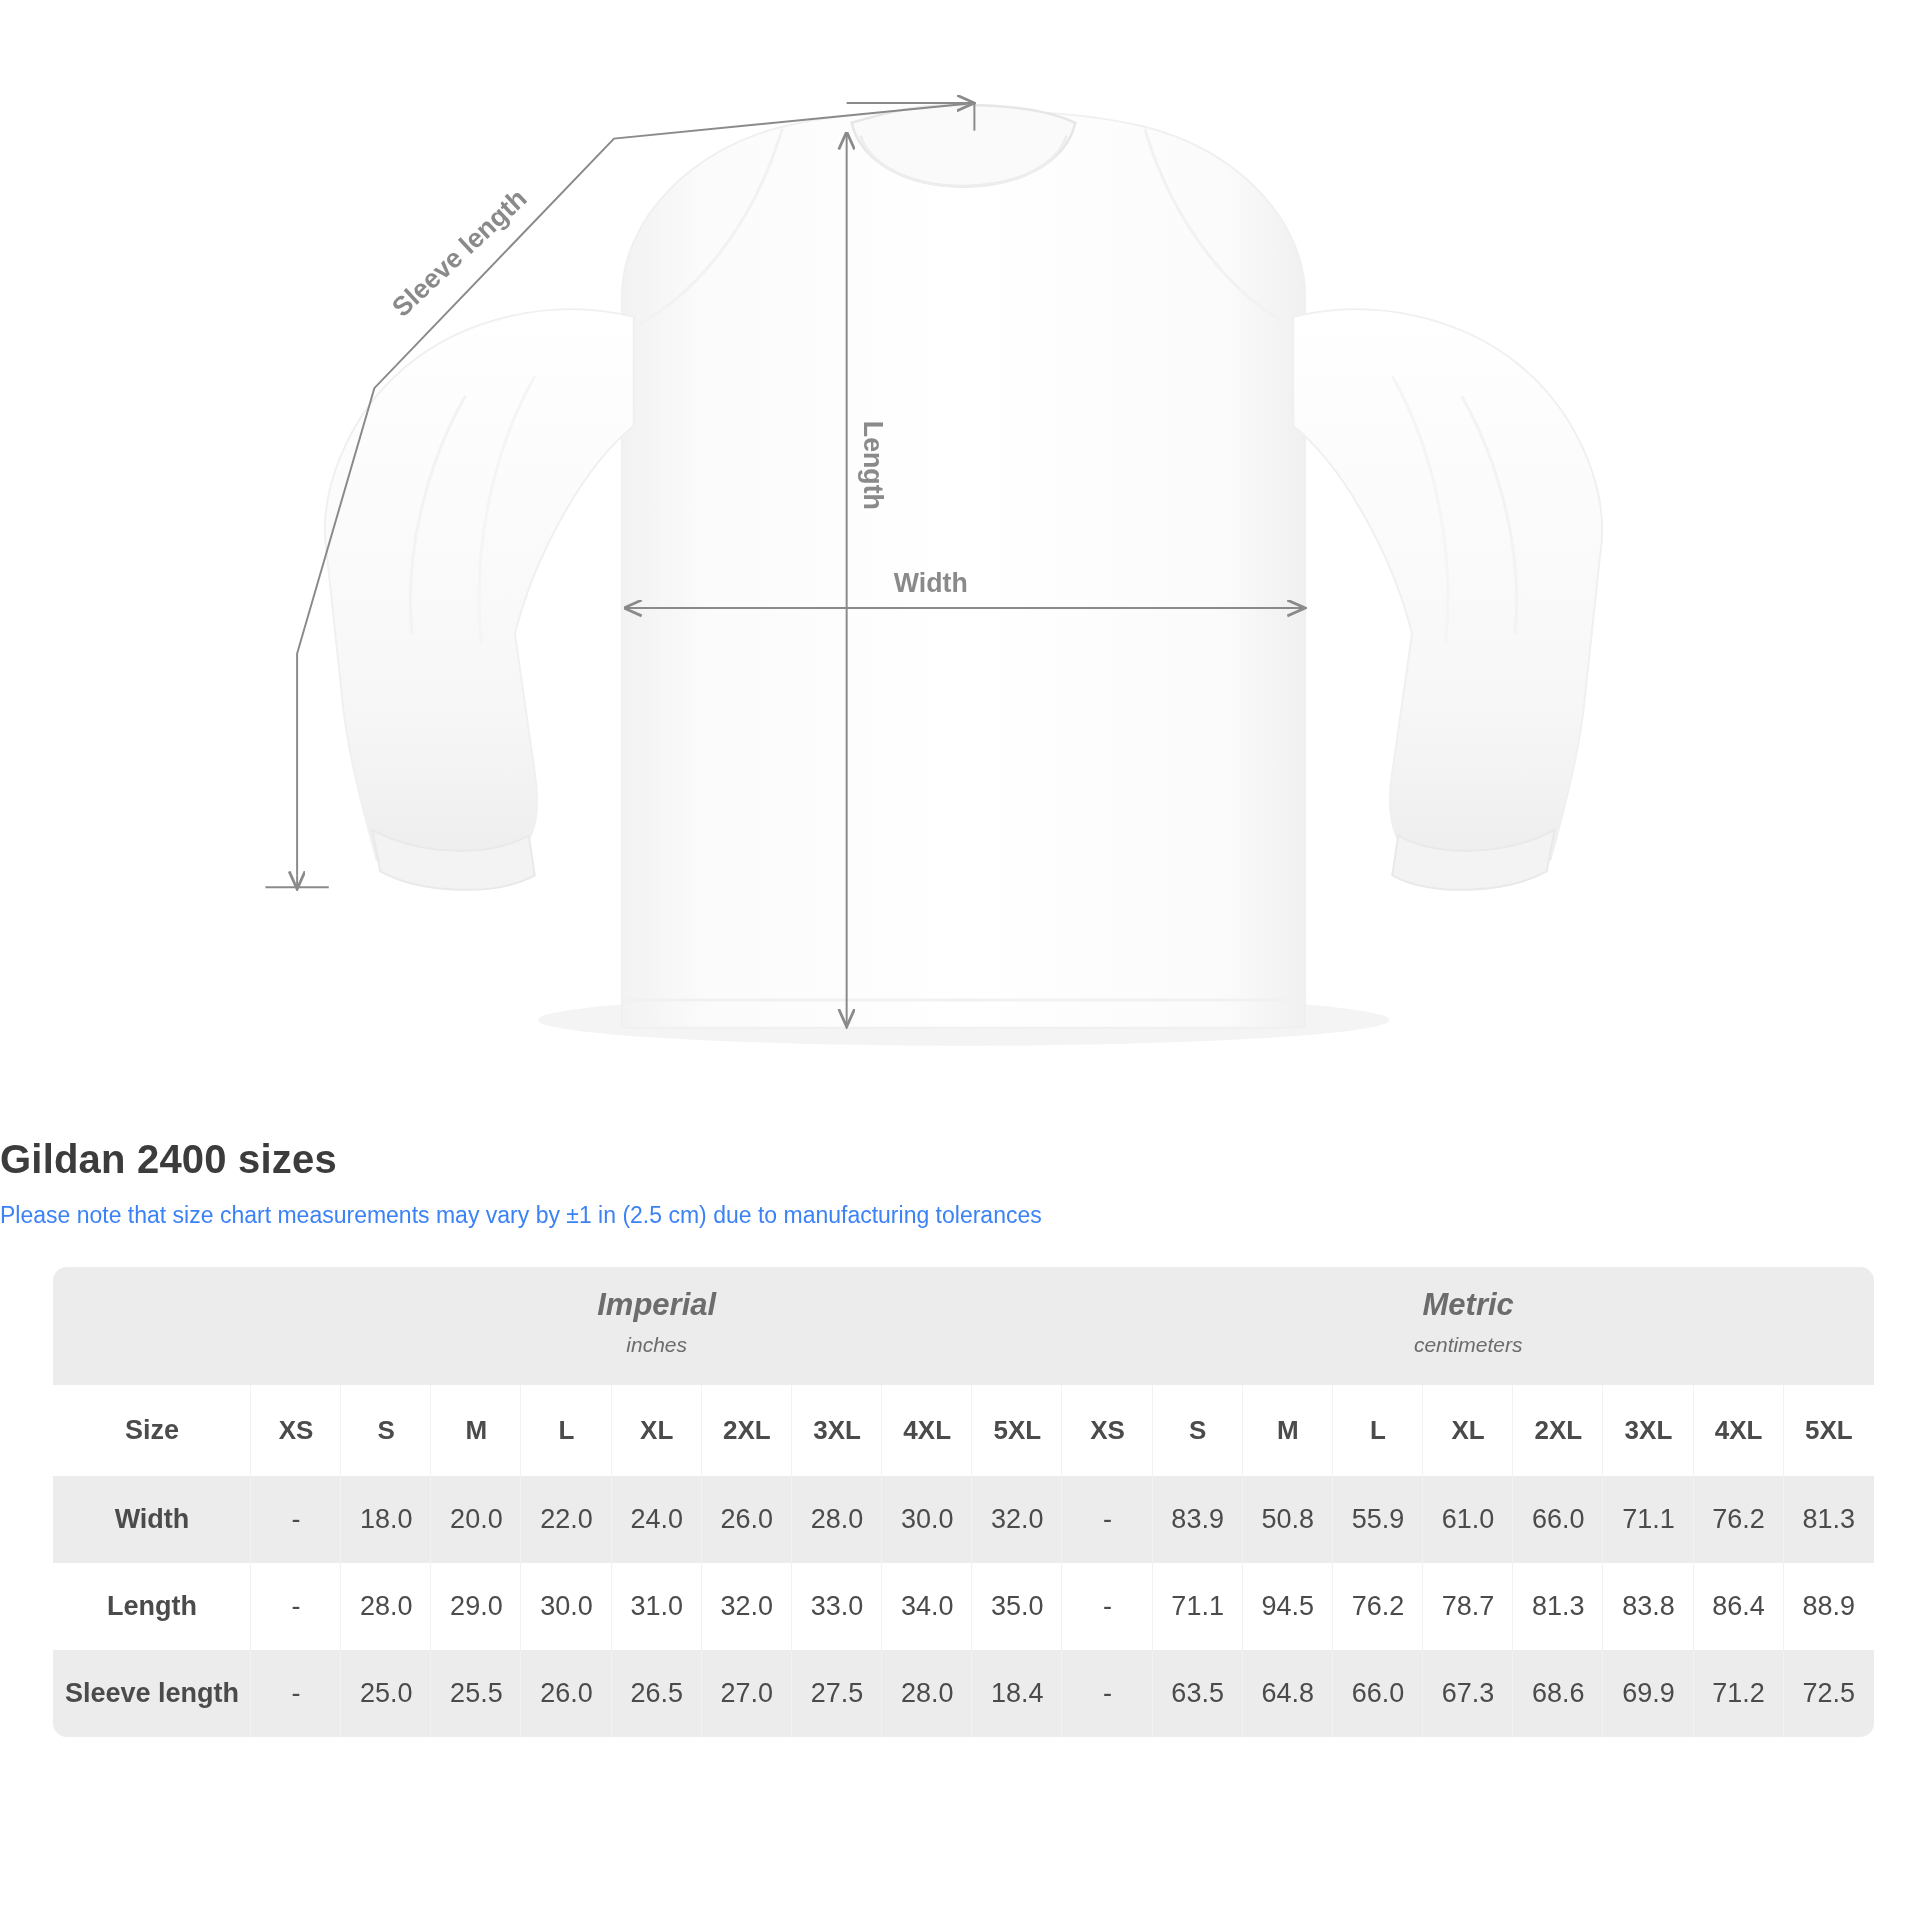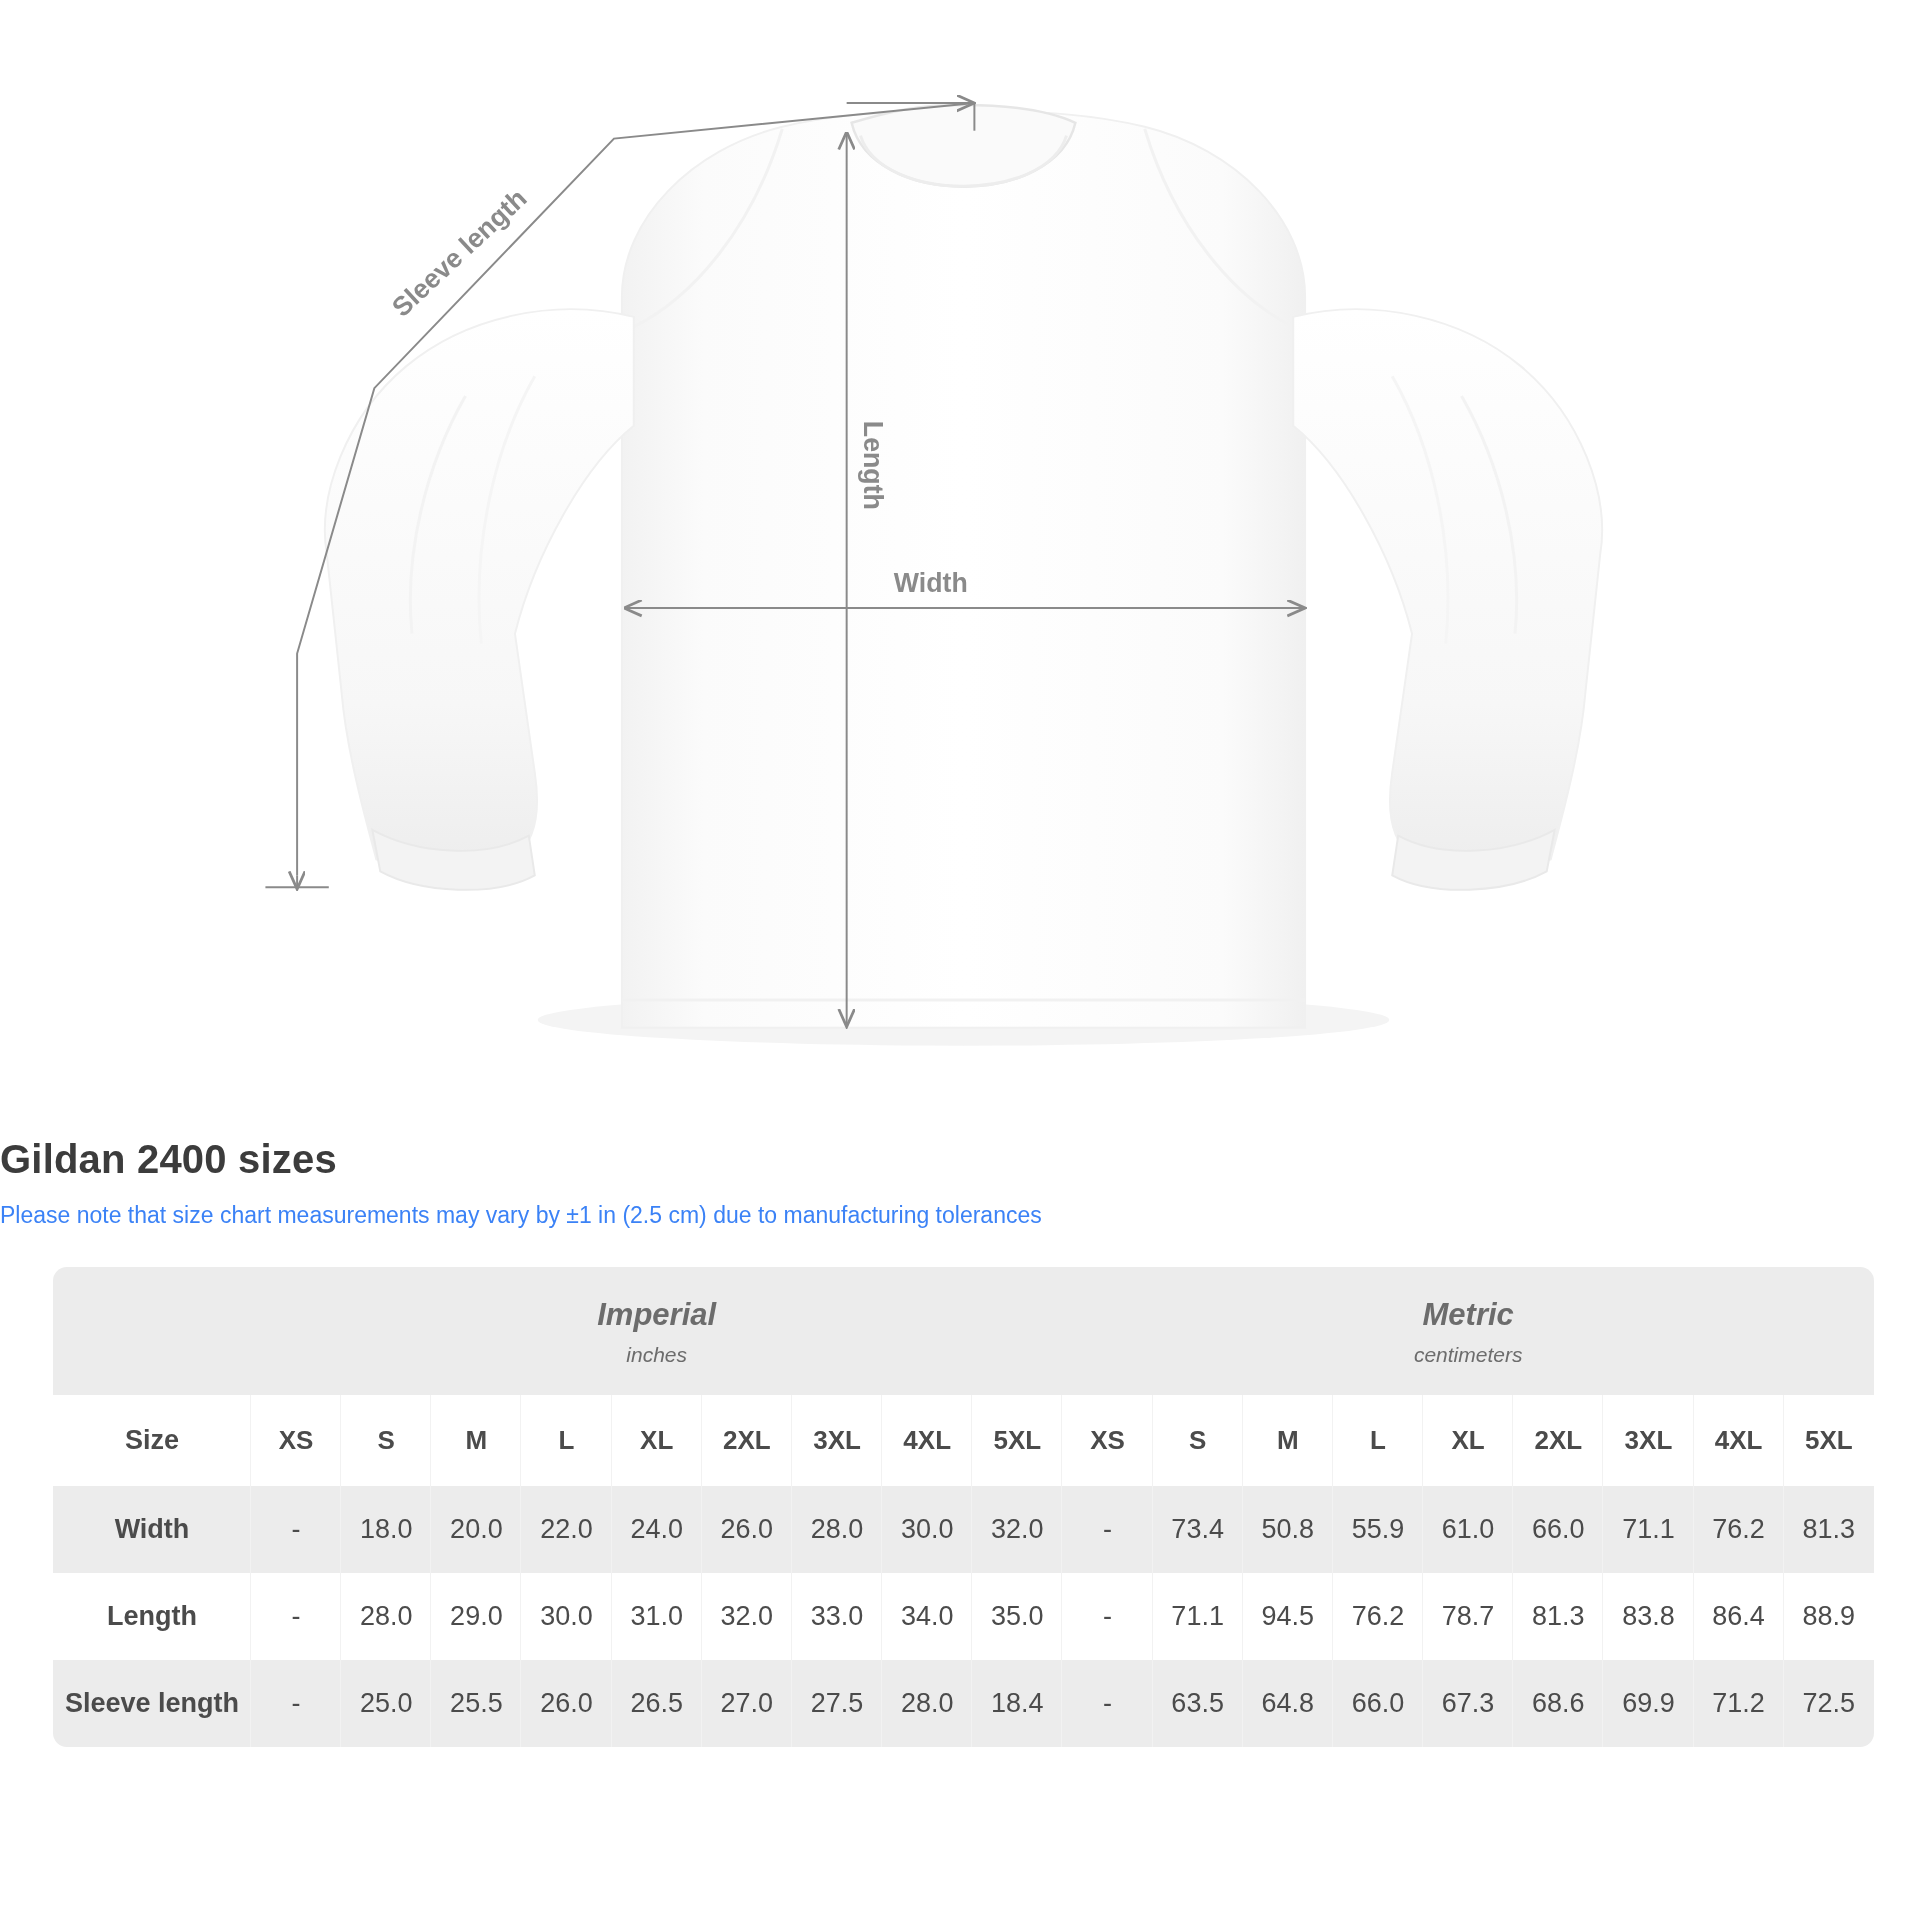--- a/index.html
+++ b/index.html
@@ -66,21 +66,21 @@
     text-align: center;
     vertical-align: middle;
     font-size: 26px;
     color: #4b4b4b;
     font-weight: bold;
   }
 
   
   .unit-row td {
     background: #ececec;
-    padding: 30px 0 28px 0;
+    padding: 20px 0 28px 0;
     margin-top: 9px;
   }
   .unit-name {
     font-size: 31px;
     font-style: italic;
     font-weight: bold;
     color: #6c6c6c;
   }
   .unit-sub {
     font-size: 21px;
@@ -285,21 +285,21 @@
           <td>-</td>
           <td>18.0</td>
           <td>20.0</td>
           <td>22.0</td>
           <td>24.0</td>
           <td>26.0</td>
           <td>28.0</td>
           <td>30.0</td>
           <td>32.0</td>
           <td>-</td>
-          <td>73.4</td>
+          <td>83.9</td>
           <td>50.8</td>
           <td>55.9</td>
           <td>61.0</td>
           <td>66.0</td>
           <td>71.1</td>
           <td>76.2</td>
           <td>81.3</td>
         </tr>
 
         <tr class="data-row plain">

